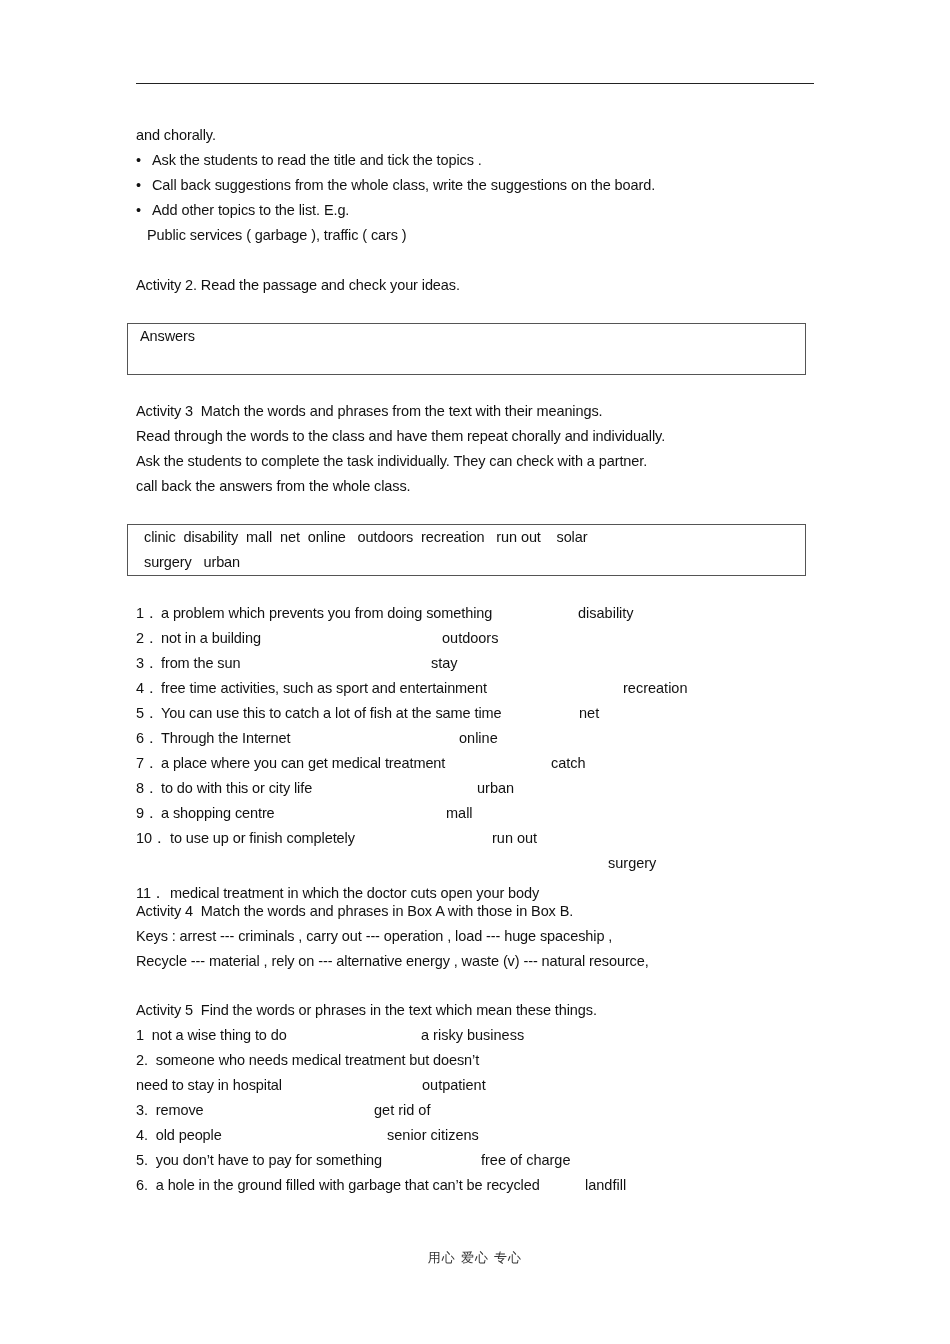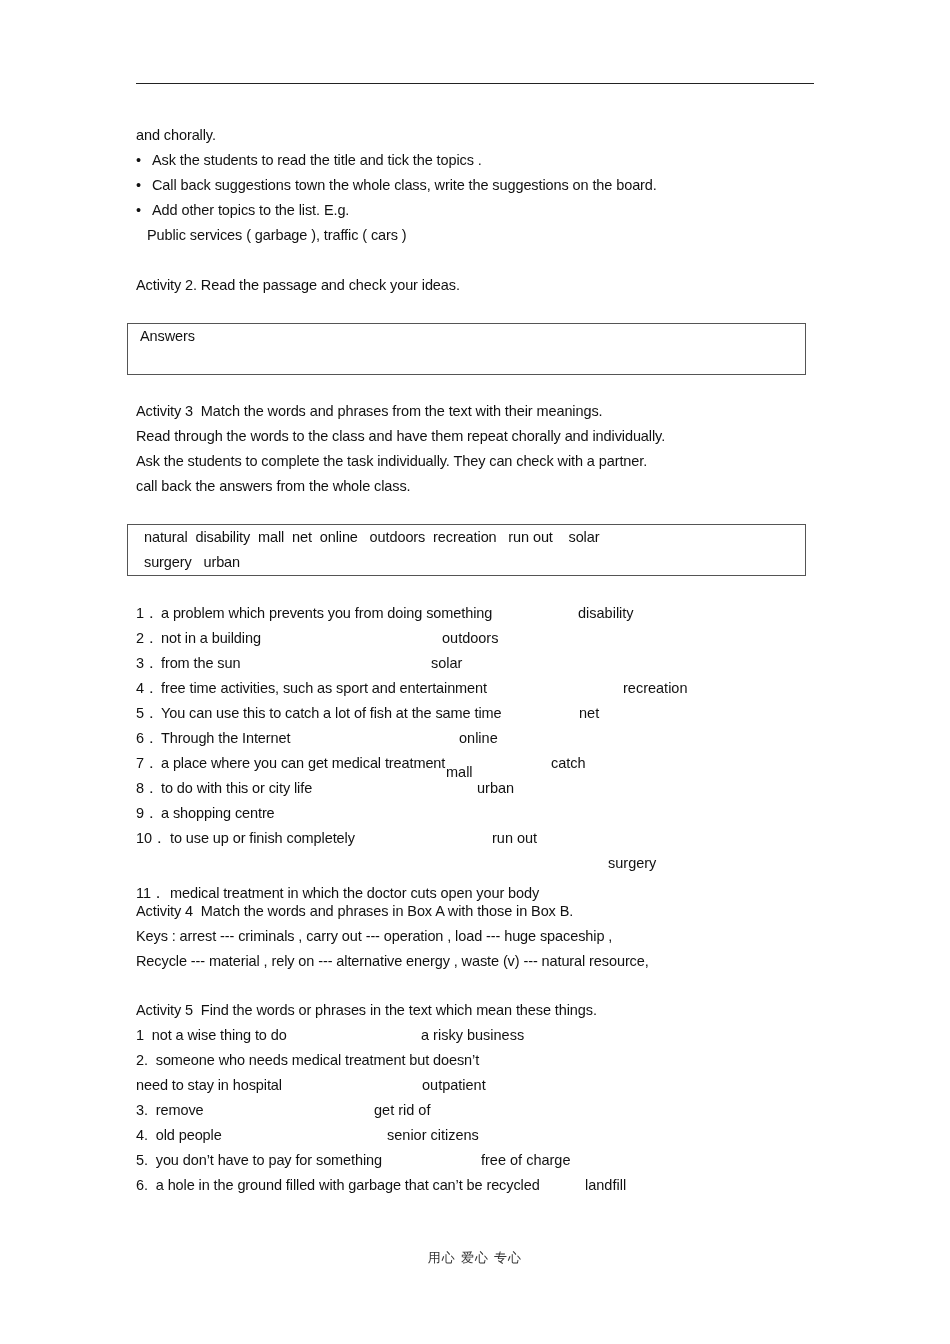--- a/index.html
+++ b/index.html
@@ -29,66 +29,66 @@
       font-size: 13px; color: #333; font-family: "DejaVu Sans", sans-serif; letter-spacing: 1px;
     }
   </style>
 </head>
 <body>
 
 <div class="header-rule"></div>
 
 <div class="line" style="top:126px">and chorally.</div>
 <div class="line bullet" style="top:151px"><span>Ask the students to read the title and tick the topics .</span></div>
-<div class="line bullet" style="top:176px"><span>Call back suggestions town the whole class, write the suggestions on the board.</span></div>
+<div class="line bullet" style="top:176px"><span>Call back suggestions from the whole class, write the suggestions on the board.</span></div>
 <div class="line bullet" style="top:201px"><span>Add other topics to the list. E.g.</span></div>
 <div class="line" style="top:226px; left:147px">Public services ( garbage ), traffic ( cars )</div>
 
 <div class="line" style="top:276px">Activity 2. Read the passage and check your ideas.</div>
 <div class="box" style="top:323px; height:52px">
   <div class="line" style="top:3px">Answers</div>
 </div>
 
 <div class="line" style="top:402px">Activity 3  Match the words and phrases from the text with their meanings.</div>
 <div class="line" style="top:427px">Read through the words to the class and have them repeat chorally and individually.</div>
 <div class="line" style="top:452px">Ask the students to complete the task individually. They can check with a partner.</div>
 <div class="line" style="top:477px">call back the answers from the whole class.</div>
 
 <div class="box" style="top:524px; height:52px">
-  <div class="line" style="top:3px; left:16px">natural  disability  mall  net  online   outdoors  recreation   run out    solar</div>
+  <div class="line" style="top:3px; left:16px">clinic  disability  mall  net  online   outdoors  recreation   run out    solar</div>
   <div class="line" style="top:28px; left:16px">surgery   urban</div>
 </div>
 
 <div>
   <div class="line" style="top:604px"><span class="num" style="width:25px">1．</span><span>a problem which prevents you from doing something</span></div>
   <div class="ans" style="top:604px; left:578px">disability</div>
 
   <div class="line" style="top:629px"><span class="num" style="width:25px">2．</span><span>not in a building</span></div>
   <div class="ans" style="top:629px; left:442px">outdoors</div>
 
   <div class="line" style="top:654px"><span class="num" style="width:25px">3．</span><span>from the sun</span></div>
-  <div class="ans" style="top:654px; left:431px">solar</div>
+  <div class="ans" style="top:654px; left:431px">stay</div>
 
   <div class="line" style="top:679px"><span class="num" style="width:25px">4．</span><span>free time activities, such as sport and entertainment</span></div>
   <div class="ans" style="top:679px; left:623px">recreation</div>
 
   <div class="line" style="top:704px"><span class="num" style="width:25px">5．</span><span>You can use this to catch a lot of fish at the same time</span></div>
   <div class="ans" style="top:704px; left:579px">net</div>
 
   <div class="line" style="top:729px"><span class="num" style="width:25px">6．</span><span>Through the Internet</span></div>
   <div class="ans" style="top:729px; left:459px">online</div>
 
   <div class="line" style="top:754px"><span class="num" style="width:25px">7．</span><span>a place where you can get medical treatment</span></div>
   <div class="ans" style="top:754px; left:551px">catch</div>
 
   <div class="line" style="top:779px"><span class="num" style="width:25px">8．</span><span>to do with this or city life</span></div>
   <div class="ans" style="top:779px; left:477px">urban</div>
 
   <div class="line" style="top:804px"><span class="num" style="width:25px">9．</span><span>a shopping centre</span></div>
-  <div class="ans" style="top:763px; left:446px">mall</div>
+  <div class="ans" style="top:804px; left:446px">mall</div>
 
   <div class="line" style="top:829px"><span class="num" style="width:34px">10．</span><span>to use up or finish completely</span></div>
   <div class="ans" style="top:829px; left:492px">run out</div>
 
   <div class="line" style="top:884px"><span class="num" style="width:34px">11．</span><span>medical treatment in which the doctor cuts open your body</span></div>
   <div class="ans" style="top:854px; left:608px">surgery</div>
 </div>
 
 <div class="line" style="top:902px">Activity 4  Match the words and phrases in Box A with those in Box B.</div>
 <div class="line" style="top:927px">Keys : arrest --- criminals , carry out --- operation , load --- huge spaceship ,</div>

